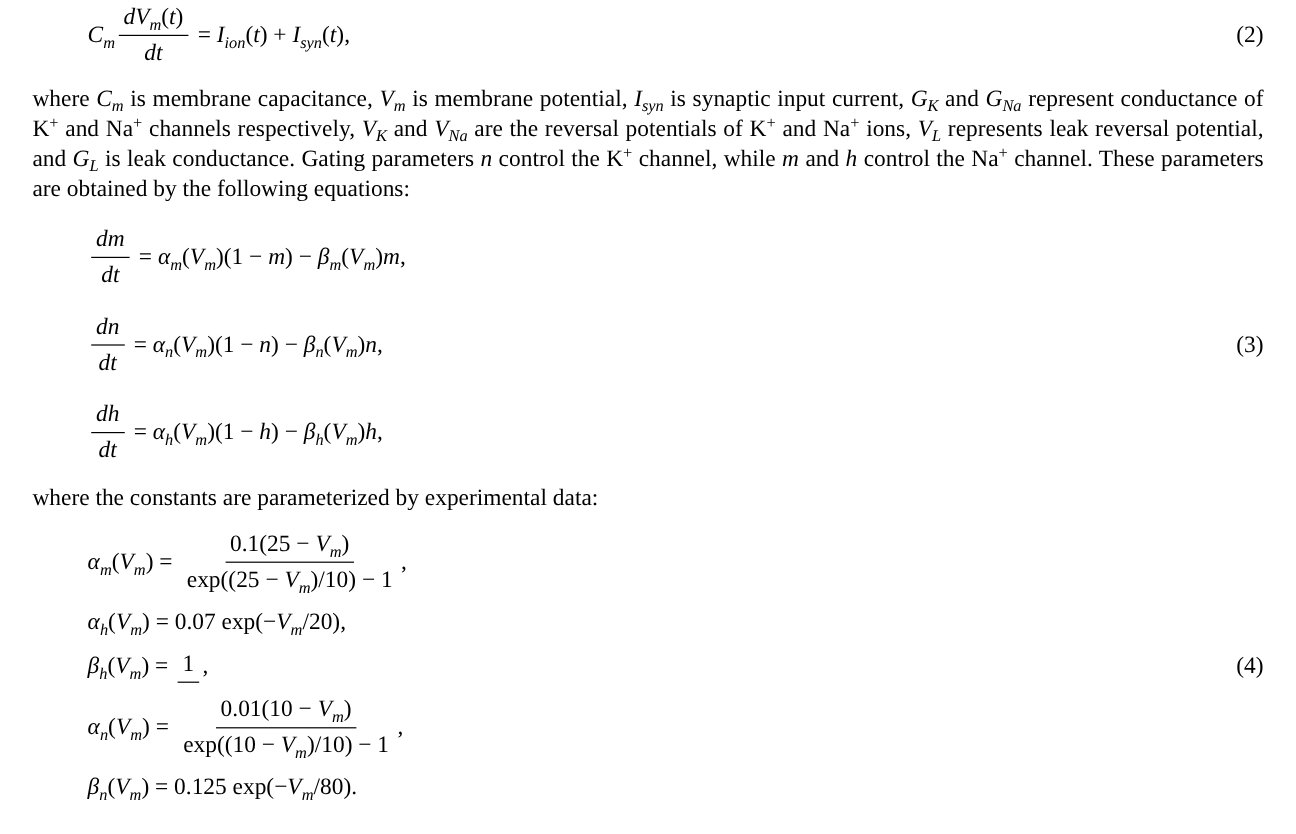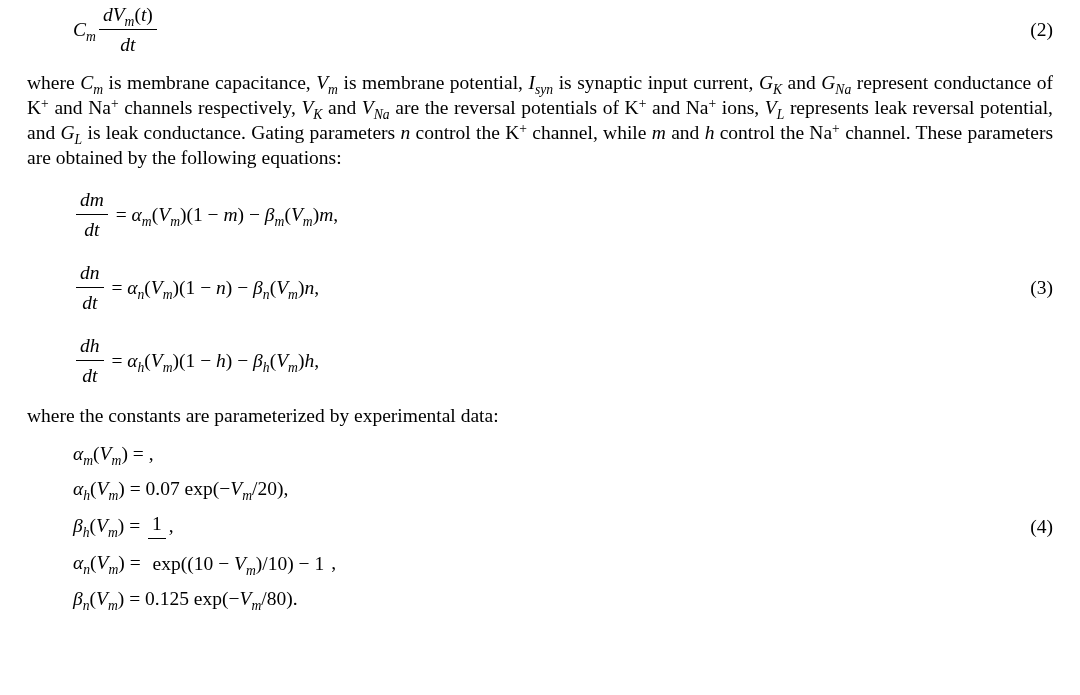--- a/index.html
+++ b/index.html
@@ -99,20 +99,21 @@
 <div class="page">
 
   <div class="eq-block mb-eq2">
     <div class="eq-content">
         <div class="math-line">
           <span class="m-run"><span class="m-i">C</span><sub class="m-sub">m</sub></span>
           <span class="frac">
             <span class="num"><span class="m-run"><span class="m-i">dV</span><sub class="m-sub">m</sub><span class="m-r">(</span><span class="m-i">t</span><span class="m-r">)</span></span></span>
             <span class="den"><span class="m-run"><span class="m-i">dt</span></span></span>
           </span>
+          <span class="m-run"><span class="m-r"> = </span><span class="m-i">I</span><sub class="m-sub">ion</sub><span class="m-r">(</span><span class="m-i">t</span><span class="m-r">) + </span><span class="m-i">I</span><sub class="m-sub">syn</sub><span class="m-r">(</span><span class="m-i">t</span><span class="m-r">),</span></span>
         </div>
       </div>
     <div class="eq-number">(2)</div>
   </div>
 
   <p class="body-text mb-p1"><span class="m-run inline"><span class="m-r">where </span><span class="m-i">C</span><sub class="m-sub">m</sub><span class="m-r"> is membrane capacitance, </span><span class="m-i">V</span><sub class="m-sub">m</sub><span class="m-r"> is membrane potential, </span><span class="m-i">I</span><sub class="m-sub">syn</sub><span class="m-r"> is synaptic input current, </span><span class="m-i">G</span><sub class="m-sub">K</sub><span class="m-r"> and </span><span class="m-i">G</span><sub class="m-sub">Na</sub><span class="m-r"> represent conductance of K</span><sup class="m-sup">+</sup><span class="m-r"> and Na</span><sup class="m-sup">+</sup><span class="m-r"> channels respectively, </span><span class="m-i">V</span><sub class="m-sub">K</sub><span class="m-r"> and </span><span class="m-i">V</span><sub class="m-sub">Na</sub><span class="m-r"> are the reversal potentials of K</span><sup class="m-sup">+</sup><span class="m-r"> and Na</span><sup class="m-sup">+</sup><span class="m-r"> ions, </span><span class="m-i">V</span><sub class="m-sub">L</sub><span class="m-r"> represents leak reversal potential, and </span><span class="m-i">G</span><sub class="m-sub">L</sub><span class="m-r"> is leak conductance. Gating parameters </span><span class="m-i">n</span><span class="m-r"> control the K</span><sup class="m-sup">+</sup><span class="m-r"> channel, while </span><span class="m-i">m</span><span class="m-r"> and </span><span class="m-i">h</span><span class="m-r"> control the Na</span><sup class="m-sup">+</sup><span class="m-r"> channel. These parameters are obtained by the following equations:</span></span></p>
 
   <div class="eq-block mb-eq3">
     <div class="eq-content gap-sm">
         <div class="math-line">
@@ -139,35 +140,40 @@
       </div>
     <div class="eq-number">(3)</div>
   </div>
 
   <p class="body-text mb-p2">where the constants are parameterized by experimental data:</p>
 
   <div class="eq-block">
     <div class="eq-content gap-md">
         <div class="math-line">
           <span class="m-run"><span class="m-i">α</span><sub class="m-sub">m</sub><span class="m-r">(</span><span class="m-i">V</span><sub class="m-sub">m</sub><span class="m-r">) = </span></span>
+          <span class="frac">
+            <span class="num"><span class="m-run"><span class="m-r">0.1(25 − </span><span class="m-i">V</span><sub class="m-sub">m</sub><span class="m-r">)</span></span></span>
+            <span class="den"><span class="m-run"><span class="m-r">exp((25 − </span><span class="m-i">V</span><sub class="m-sub">m</sub><span class="m-r">)/10) − 1</span></span></span>
+          </span>
           <span class="m-run"><span class="m-r">,</span></span>
         </div>
         <div class="math-line">
           <span class="m-run"><span class="m-i">α</span><sub class="m-sub">h</sub><span class="m-r">(</span><span class="m-i">V</span><sub class="m-sub">m</sub><span class="m-r">) = 0.07 exp(−</span><span class="m-i">V</span><sub class="m-sub">m</sub><span class="m-r">/20),</span></span>
         </div>
         <div class="math-line">
           <span class="m-run"><span class="m-i">β</span><sub class="m-sub">h</sub><span class="m-r">(</span><span class="m-i">V</span><sub class="m-sub">m</sub><span class="m-r">) = </span></span>
           <span class="frac">
             <span class="num"><span class="m-run"><span class="m-r">1</span></span></span>
           </span>
           <span class="m-run"><span class="m-r">,</span></span>
         </div>
         <div class="math-line">
           <span class="m-run"><span class="m-i">α</span><sub class="m-sub">n</sub><span class="m-r">(</span><span class="m-i">V</span><sub class="m-sub">m</sub><span class="m-r">) = </span></span>
           <span class="frac">
+            <span class="num"><span class="m-run"><span class="m-r">0.01(10 − </span><span class="m-i">V</span><sub class="m-sub">m</sub><span class="m-r">)</span></span></span>
             <span class="den"><span class="m-run"><span class="m-r">exp((10 − </span><span class="m-i">V</span><sub class="m-sub">m</sub><span class="m-r">)/10) − 1</span></span></span>
           </span>
           <span class="m-run"><span class="m-r">,</span></span>
         </div>
         <div class="math-line">
           <span class="m-run"><span class="m-i">β</span><sub class="m-sub">n</sub><span class="m-r">(</span><span class="m-i">V</span><sub class="m-sub">m</sub><span class="m-r">) = 0.125 exp(−</span><span class="m-i">V</span><sub class="m-sub">m</sub><span class="m-r">/80).</span></span>
         </div>
       </div>
     <div class="eq-number">(4)</div>
   </div>

